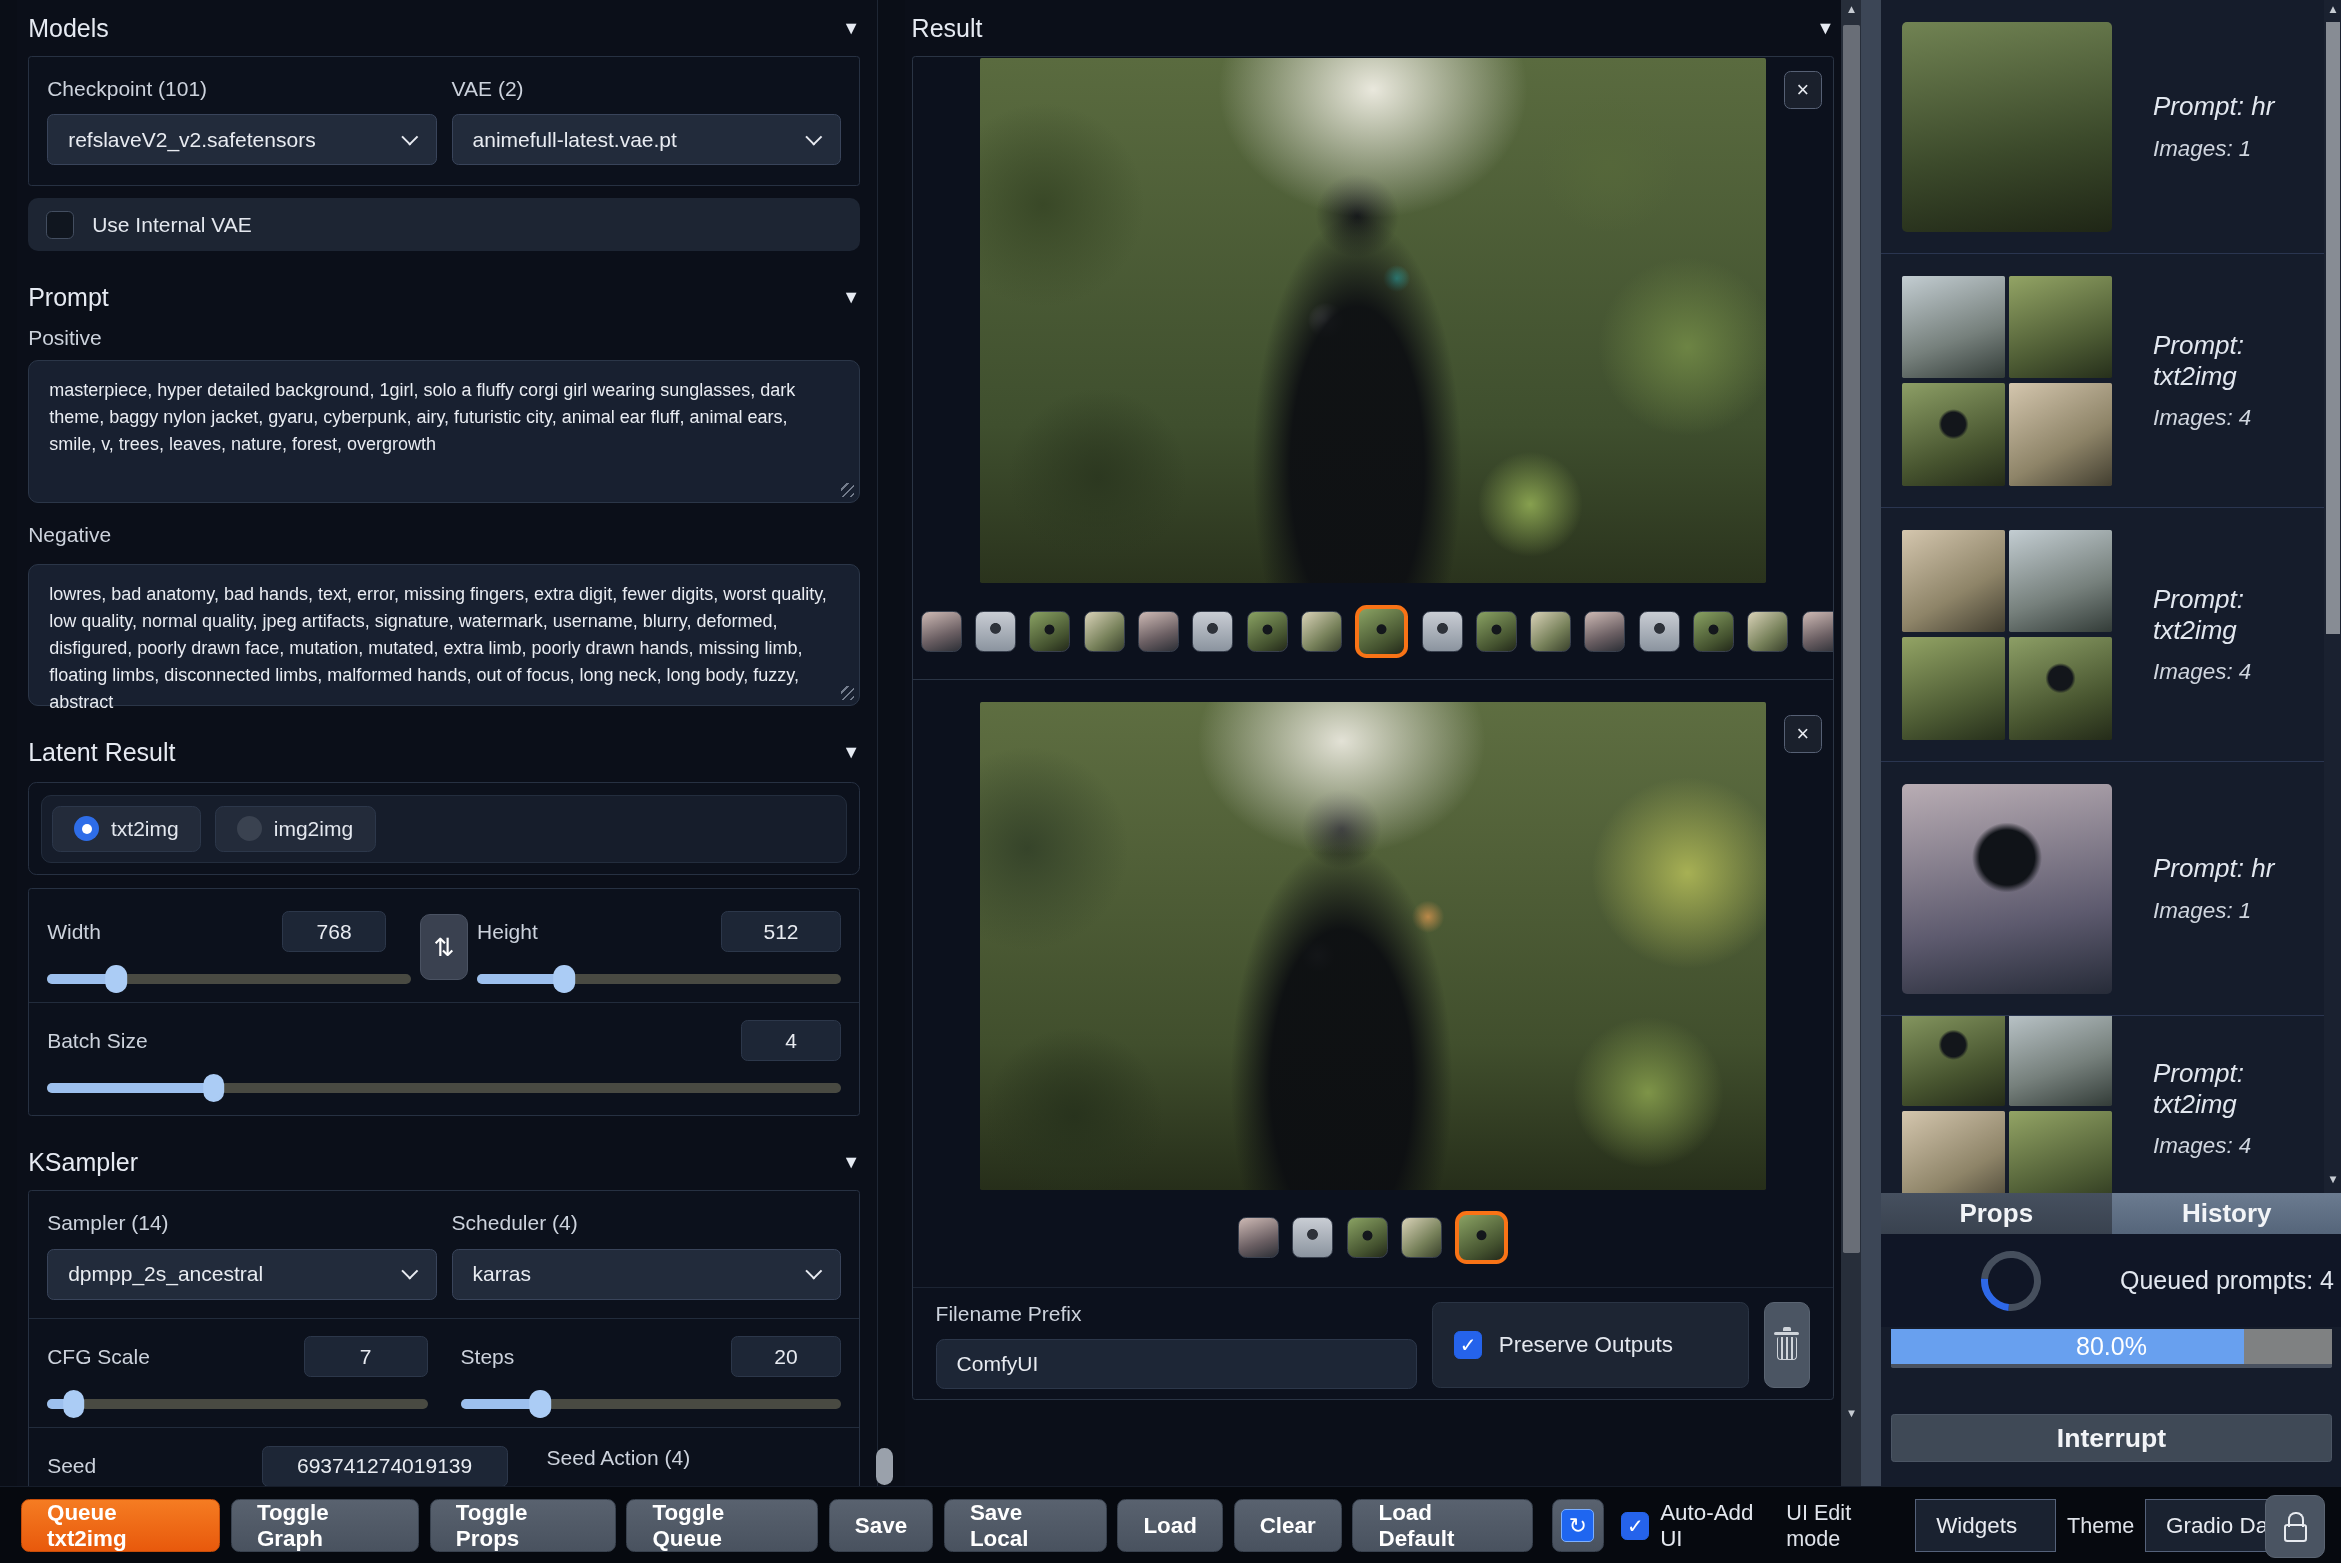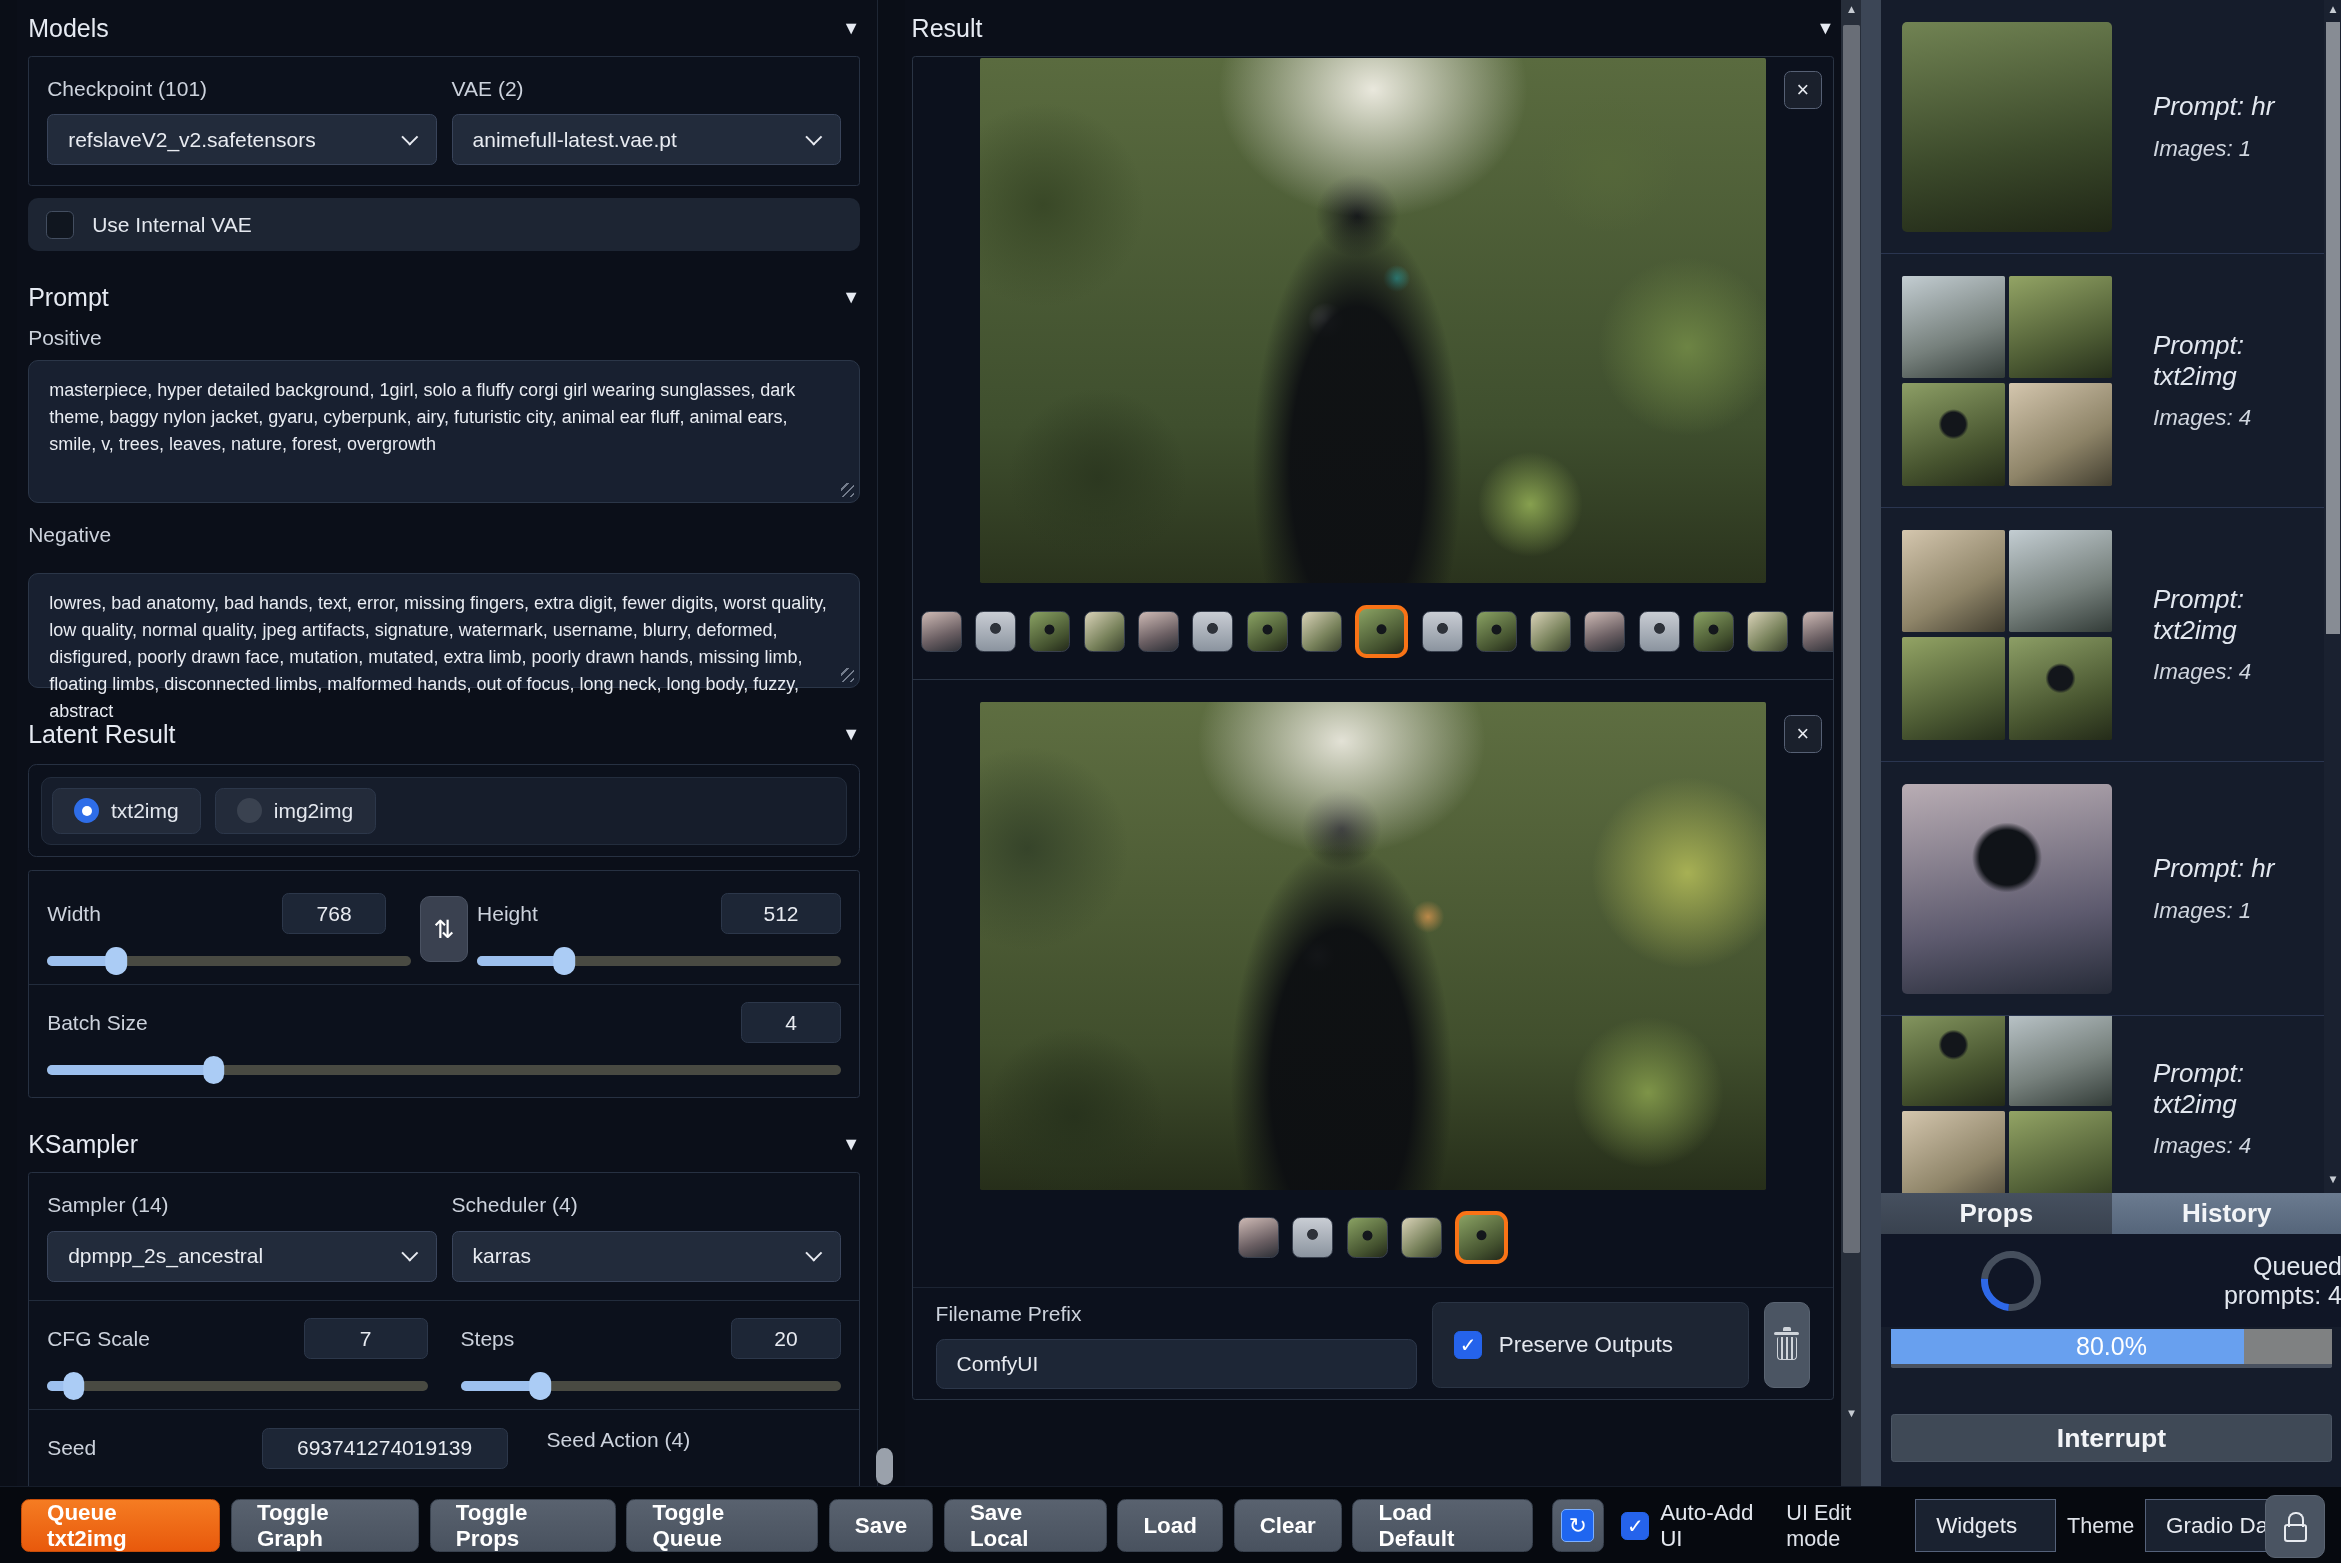--- a/index.html
+++ b/index.html
@@ -117,21 +117,21 @@
   .side-prompt { font-size:26px; color:#e2e7ef; }
   .side-count { font-size:22.4px; color:#cfd5de; margin-top:13.3px; }
   .side-scroll { position:absolute; right:0; top:0; width:18px; height:1193px; background:#1a2130; }
   .side-scroll .thumbv { position:absolute; left:1.7px; right:1.7px; top:21.6px; height:612px; background:#878c94; }
   .tabs { position:absolute; top:1193px; left:0; right:0; height:41px; display:flex; }
   .tab { flex:1; display:flex; align-items:center; justify-content:center; font-size:26px; font-weight:bold; color:#f2f4f7; }
   .tab.queue { background:linear-gradient(180deg,#46505f,#39424f); }
   .tab.history { background:linear-gradient(180deg,#6b7b90,#55657a); }
   .queue-status { position:absolute; top:1234px; left:0; right:0; height:93px; display:flex; align-items:center; background:#10machine1626; background:#101626; }
   .spinner { width:60px; height:60px; border-radius:50%; border:7.5px solid #464f5d; border-left-color:#2e68e8; transform:rotate(-40deg); margin-left:100px; flex:none; }
-  .queued-text { font-size:25px; color:#e2e7ef; margin-left:113px;text-align:right; }
+  .queued-text { font-size:25px; color:#e2e7ef; margin-left:79px; }
   .node-bar { position:absolute; top:1330px; left:10px; right:10px; height:38px; background:#4a5260; display:flex; align-items:center; justify-content:center; font-size:25px; color:#f0f2f6; border-radius:1.7px; }
   .progress { position:absolute; top:1329px; left:10px; right:10px; height:35px; background:#7f8182; position:absolute; overflow:hidden; }
   .progress .pfill { position:absolute; left:0; top:0; bottom:0; background:#68a0ef; }
   .progress .ptext { position:absolute; inset:0; display:flex; align-items:center; justify-content:center; font-size:25px; color:#fff; }
   .interrupt { position:absolute; top:1414px; left:10px; right:10px; height:48px; background:#3f4956; border:0.8px solid #4b5564; border-radius:3.3px; display:flex; align-items:center; justify-content:center; font-weight:bold; font-size:26.6px; color:#f2f4f7; }
 
   
   .bottom-bar { position:absolute; left:0; top:1486px; width:2342px; height:78px; background:#06090f; border-top:0.8px solid #161d2a; display:flex; align-items:center; padding:0 21px; gap:10.8px; }
   .btn-orange { background:linear-gradient(180deg,#f57c22,#e8590c); border:0.8px solid #c74d09; border-radius:8.3px; color:#fff; font-weight:bold; font-size:22.4px; height:53px; display:flex; align-items:center; justify-content:center; padding:0 25px; }
   .refresh-btn { width:55px; height:53px; background:linear-gradient(180deg,#59626f,#49525f); border:0.8px solid #39424f; border-radius:8.3px; display:flex; align-items:center; justify-content:center; margin-left:8.3px; }
@@ -178,21 +178,21 @@
     <div class="sec-header" style="margin-top:30px;">
       <span class="sec-title">Prompt</span>
       <span class="tri">▼</span>
     </div>
     <div class="lbl" style="margin-top:5px;">Positive</div>
     <div class="textarea" style="margin-top:10px; height:143px;">
       <span>masterpiece, hyper detailed background, 1girl, solo a fluffy corgi girl wearing sunglasses, dark theme, baggy nylon jacket, gyaru, cyberpunk, airy, futuristic city, animal ear fluff, animal ears, smile, v, trees, leaves, nature, forest, overgrowth</span>
       <span class="grip"></span>
     </div>
     <div class="lbl" style="margin-top:20px;">Negative</div>
-    <div class="textarea" style="margin-top:26px; height:115px;">
+    <div class="textarea" style="margin-top:17px; height:142px;">
       <span>lowres, bad anatomy, bad hands, text, error, missing fingers, extra digit, fewer digits, worst quality, low quality, normal quality, jpeg artifacts, signature, watermark, username, blurry, deformed, disfigured, poorly drawn face, mutation, mutated, extra limb, poorly drawn hands, missing limb, floating limbs, disconnected limbs, malformed hands, out of focus, long neck, long body, fuzzy, abstract</span>
       <span class="grip"></span>
     </div>
 
     <div class="sec-header" style="margin-top:30px;">
       <span class="sec-title">Latent Result</span>
       <span class="tri">▼</span>
     </div>
     <div class="radiobox">
       <div class="radiorow">

